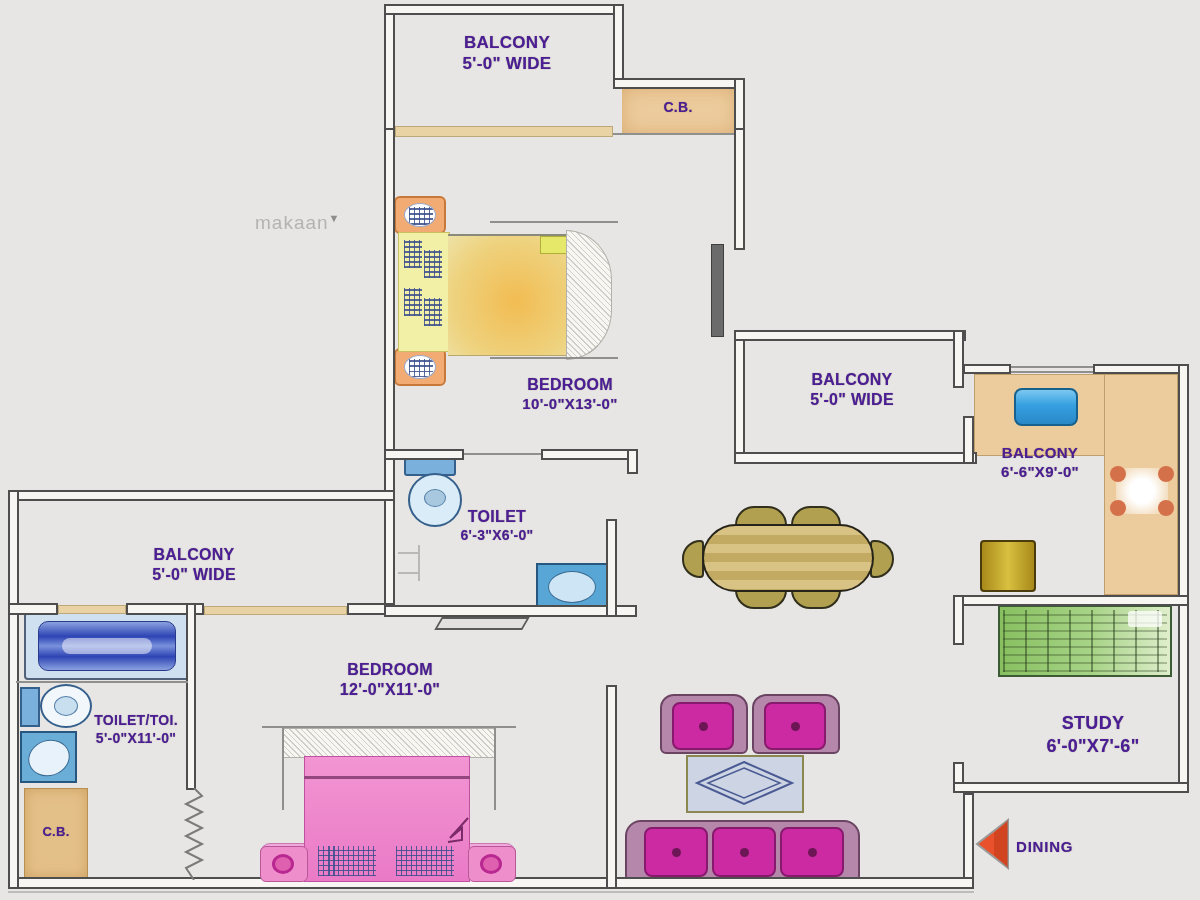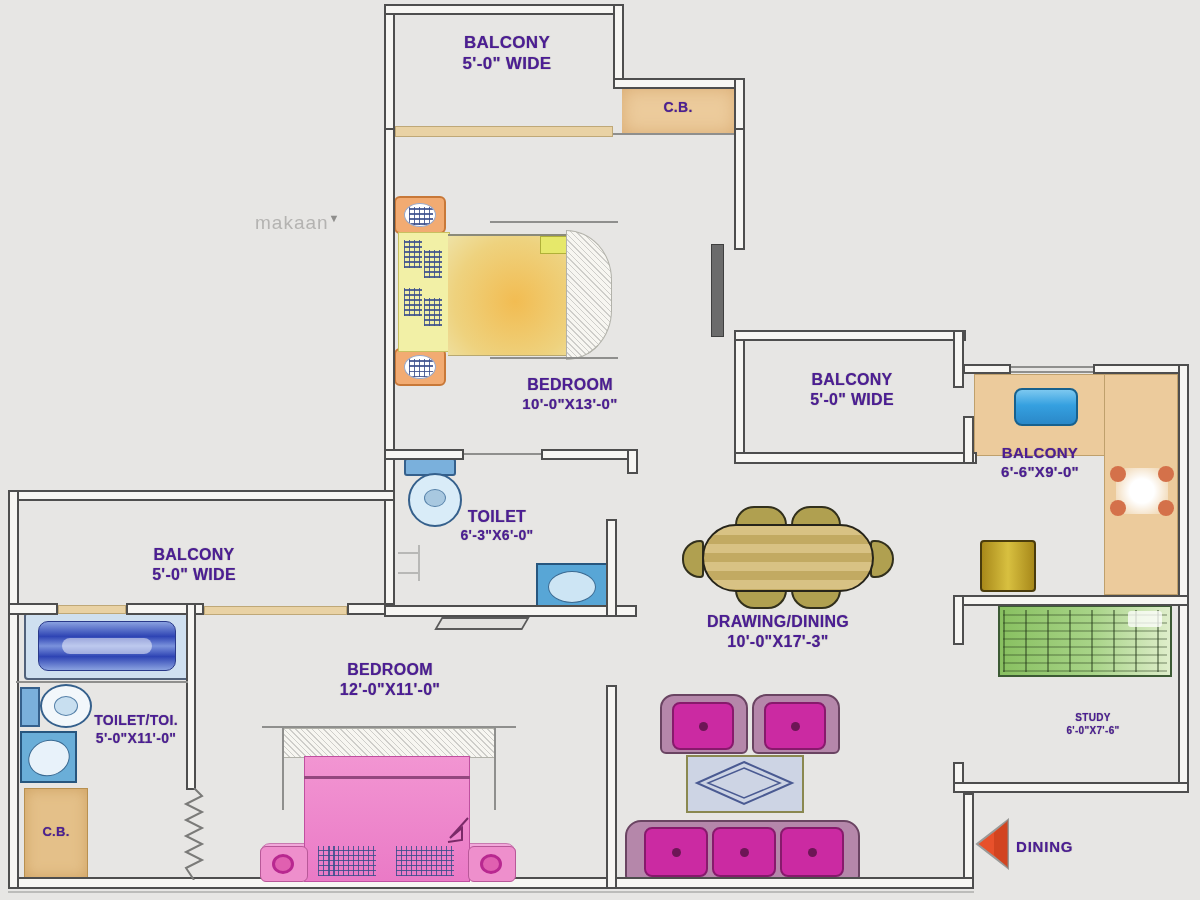--- a/index.html
+++ b/index.html
@@ -220,33 +220,29 @@
       <span class="sz">6'-6"X9'-0"</span>
   </div>
   <div class="label" style="left:497px;top:507px;font-size:16px;text-align:center;">
     <span class="nm">TOILET</span>
       <span class="sz" style="font-size:14px;">6'-3"X6'-0"</span>
   </div>
   <div class="label" style="left:194px;top:545px;font-size:16px;">
     <span class="nm">BALCONY</span>
       <span class="sz">5'-0" WIDE</span>
   </div>
-  <div class="label" style="left:778px;top:612px;font-size:16px;">
-    <span class="nm">DRAWING/DINING</span>
-      <span class="sz">10'-0"X17'-3"</span>
-  </div>
   <div class="label" style="left:136px;top:712px;font-size:14px;">
     <span class="nm">TOILET/TOI.</span>
       <span class="sz">5'-0"X11'-0"</span>
   </div>
   <div class="label" style="left:390px;top:660px;font-size:16px;">
     <span class="nm">BEDROOM</span>
       <span class="sz">12'-0"X11'-0"</span>
   </div>
-  <div class="label" style="left:1093px;top:712px;font-size:10px;">
+  <div class="label" style="left:1093px;top:712px;font-size:18px;">
     <span class="nm">STUDY</span>
       <span class="sz">6'-0"X7'-6"</span>
   </div>
   <div class="label" style="left:56px;top:824px;font-size:13px;">
     <span class="nm">C.B.</span>
   </div>
   <div class="label" style="left:1016px;top:838px;font-size:15px;transform:none;letter-spacing:.8px;">
     <span class="nm">DINING</span>
   </div>
 

